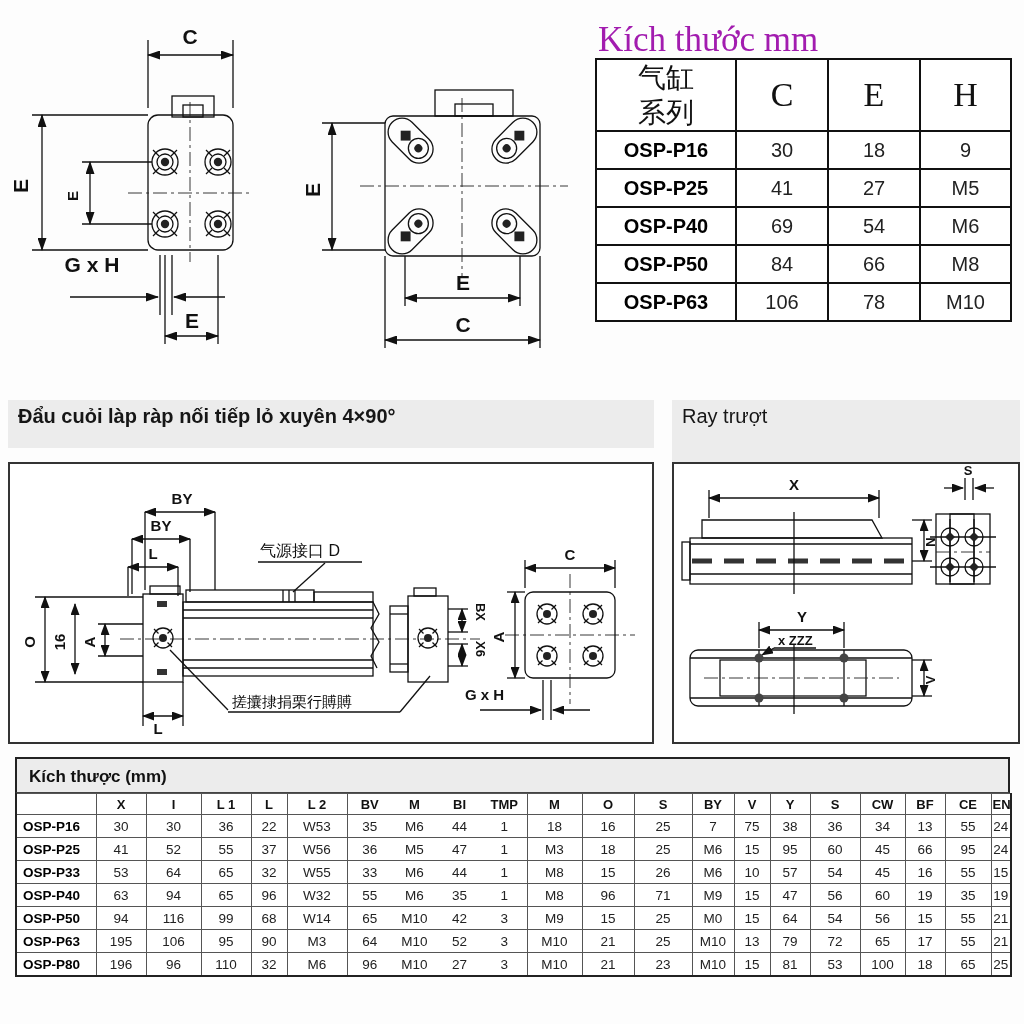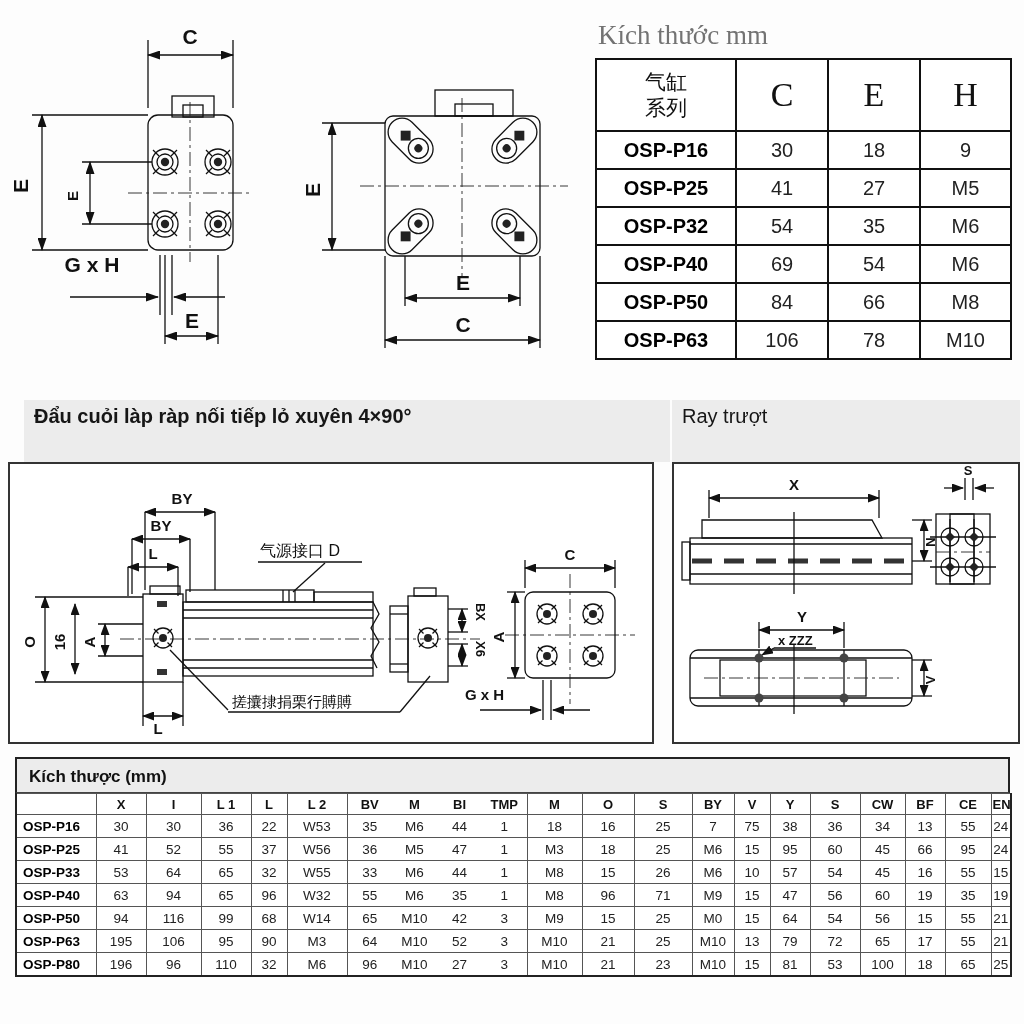--- a/index.html
+++ b/index.html
@@ -1,26 +1,26 @@
 <!DOCTYPE html>
 <html><head>
 <meta charset="utf-8">
 <style>
   html,body{margin:0;padding:0;background:#fff;}
   #stage{position:relative;width:1024px;height:1024px;background:#fdfdfd;overflow:hidden;
          font-family:"Liberation Sans",sans-serif;color:#111;}
   
   .dim-title{position:absolute;left:598px;top:20px;font-family:"Liberation Serif",serif;
-             font-size:27px;color:#737373;}
+             font-size:35px;color:#a21caf;}
   table{border-collapse:collapse;}
   .dimtab{position:absolute;left:595px;top:58px;width:415px;table-layout:fixed;background:#fff;}
   .dimtab th,.dimtab td{border:2.5px solid #111;text-align:center;padding:0;}
   .dimtab th{height:70px;font-weight:normal;}
   .dimtab th:not(:first-child){font-family:"Liberation Serif",serif;font-size:34px;}
-  .dimtab th:first-child{font-size:21px;line-height:1.25;white-space:pre-line;}
+  .dimtab th:first-child{font-size:28px;line-height:1.25;white-space:pre-line;}
   .dimtab td{height:36px;font-size:20px;color:#222;}
   .dimtab td:first-child{font-weight:bold;font-size:20px;color:#000;}
   
   .band{position:absolute;background:#ececec;padding:5px 10px;box-sizing:border-box;}
   .band .t1{font-size:20px;color:#161616;font-weight:600;}
   .band .t2{font-size:19px;color:#3a3a3a;margin-top:2px;}
   .band .t2 b{color:#111;}
   
   .panel{position:absolute;border:2px solid #333;background:#fff;box-sizing:border-box;}
   svg .ln{stroke:#111;stroke-width:1.3;fill:none;}
@@ -153,47 +153,41 @@
           <td>18</td>
           <td>9</td>
         </tr>
         <tr>
           <td>OSP-P25</td>
           <td>41</td>
           <td>27</td>
           <td>M5</td>
         </tr>
         <tr>
-          <td>OSP-P32</td>
-          <td>54</td>
-          <td>35</td>
-          <td>M6</td>
-        </tr>
-        <tr>
           <td>OSP-P40</td>
           <td>69</td>
           <td>54</td>
           <td>M6</td>
         </tr>
         <tr>
           <td>OSP-P50</td>
           <td>84</td>
           <td>66</td>
           <td>M8</td>
         </tr>
         <tr>
           <td>OSP-P63</td>
           <td>106</td>
           <td>78</td>
           <td>M10</td>
         </tr>
       </tbody>
     </table>
 
-  <div class="band" style="left:24px;top:400px;width:646px;height:62px;">
+  <div class="band" style="left:8px;top:400px;width:646px;height:48px;">
     <div class="t1">Đẩu cuỏi làp ràp nối tiếp lỏ xuyên 4×90°</div>
   </div>
   <div class="band" style="left:672px;top:400px;width:348px;height:62px;">
     <div class="t1" style="font-weight:normal">Ray trượt</div>
   </div>
 
   <div class="panel" style="left:8px;top:462px;width:646px;height:282px;">
     <svg width="642" height="278" viewBox="0 0 642 278">
       <defs>
         <marker id="mC" markerUnits="userSpaceOnUse" markerWidth="12" markerHeight="9" refX="11" refY="4.5" orient="auto-start-reverse">

